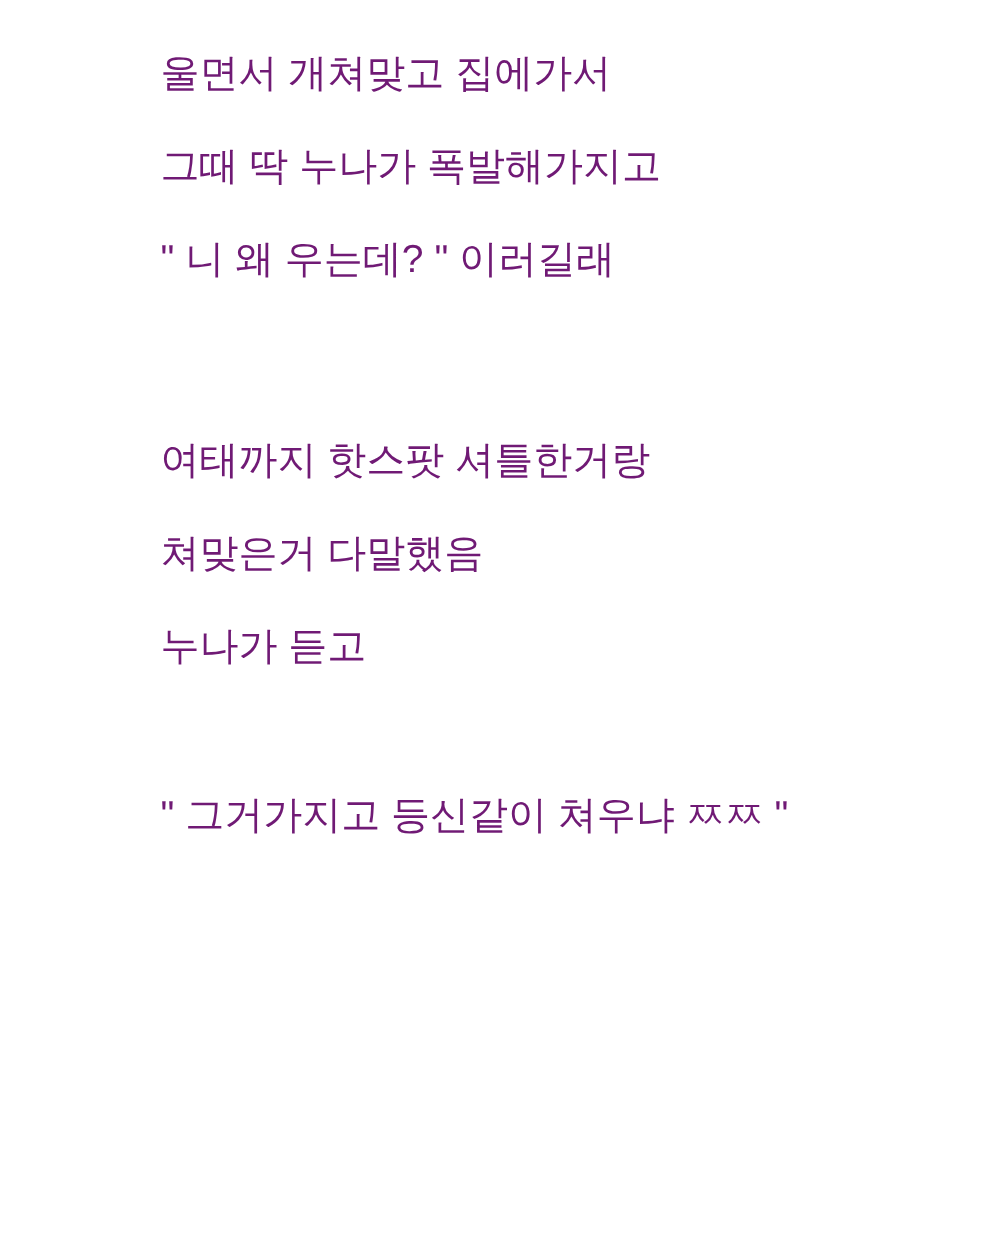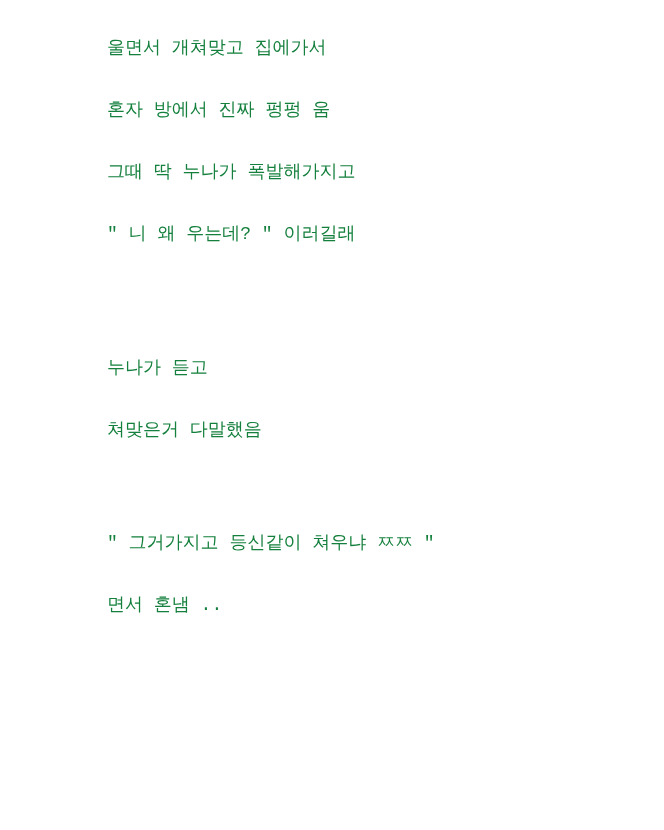--- a/index.html
+++ b/index.html
@@ -14,46 +14,44 @@
     font-family: "Liberation Sans", "DejaVu Sans", sans-serif;
     color: #000000;
   }
   .post-body {
     box-sizing: border-box;
     padding: 35px 20px 0 107px;
     width: 664px;
   }
   .post-line {
     margin: 0 0 36px 0;
-    font-size: 18px;
+    font-size: 26px;
     line-height: 26px;
     font-weight: 400;
     letter-spacing: 0px;
     white-space: pre;
-    color: #15803d;
-    font-family: Liberation Mono, monospace;
+    color: #701a75;
   }
   .para-gap-1 {
     height: 72px;
   }
   .para-gap-2 {
     height: 51px;
   }
 </style>
 </head>
 <body>
 
 <div class="post-body">
   <p class="post-line">울면서 개쳐맞고 집에가서</p>
-  <p class="post-line">혼자 방에서 진짜 펑펑 움</p>
   <p class="post-line">그때 딱 누나가 폭발해가지고</p>
   <p class="post-line">" 니 왜 우는데? " 이러길래</p>
 
   <div class="para-gap-1"></div>
 
+  <p class="post-line">여태까지 핫스팟 셔틀한거랑</p>
+  <p class="post-line">쳐맞은거 다말했음</p>
   <p class="post-line">누나가 듣고</p>
-  <p class="post-line">쳐맞은거 다말했음</p>
 
   <div class="para-gap-2"></div>
 
   <p class="post-line">" 그거가지고 등신같이 쳐우냐 ㅉㅉ "</p>
-  <p class="post-line">면서 혼냄 ..</p>
 </div>
 
 </body></html>

